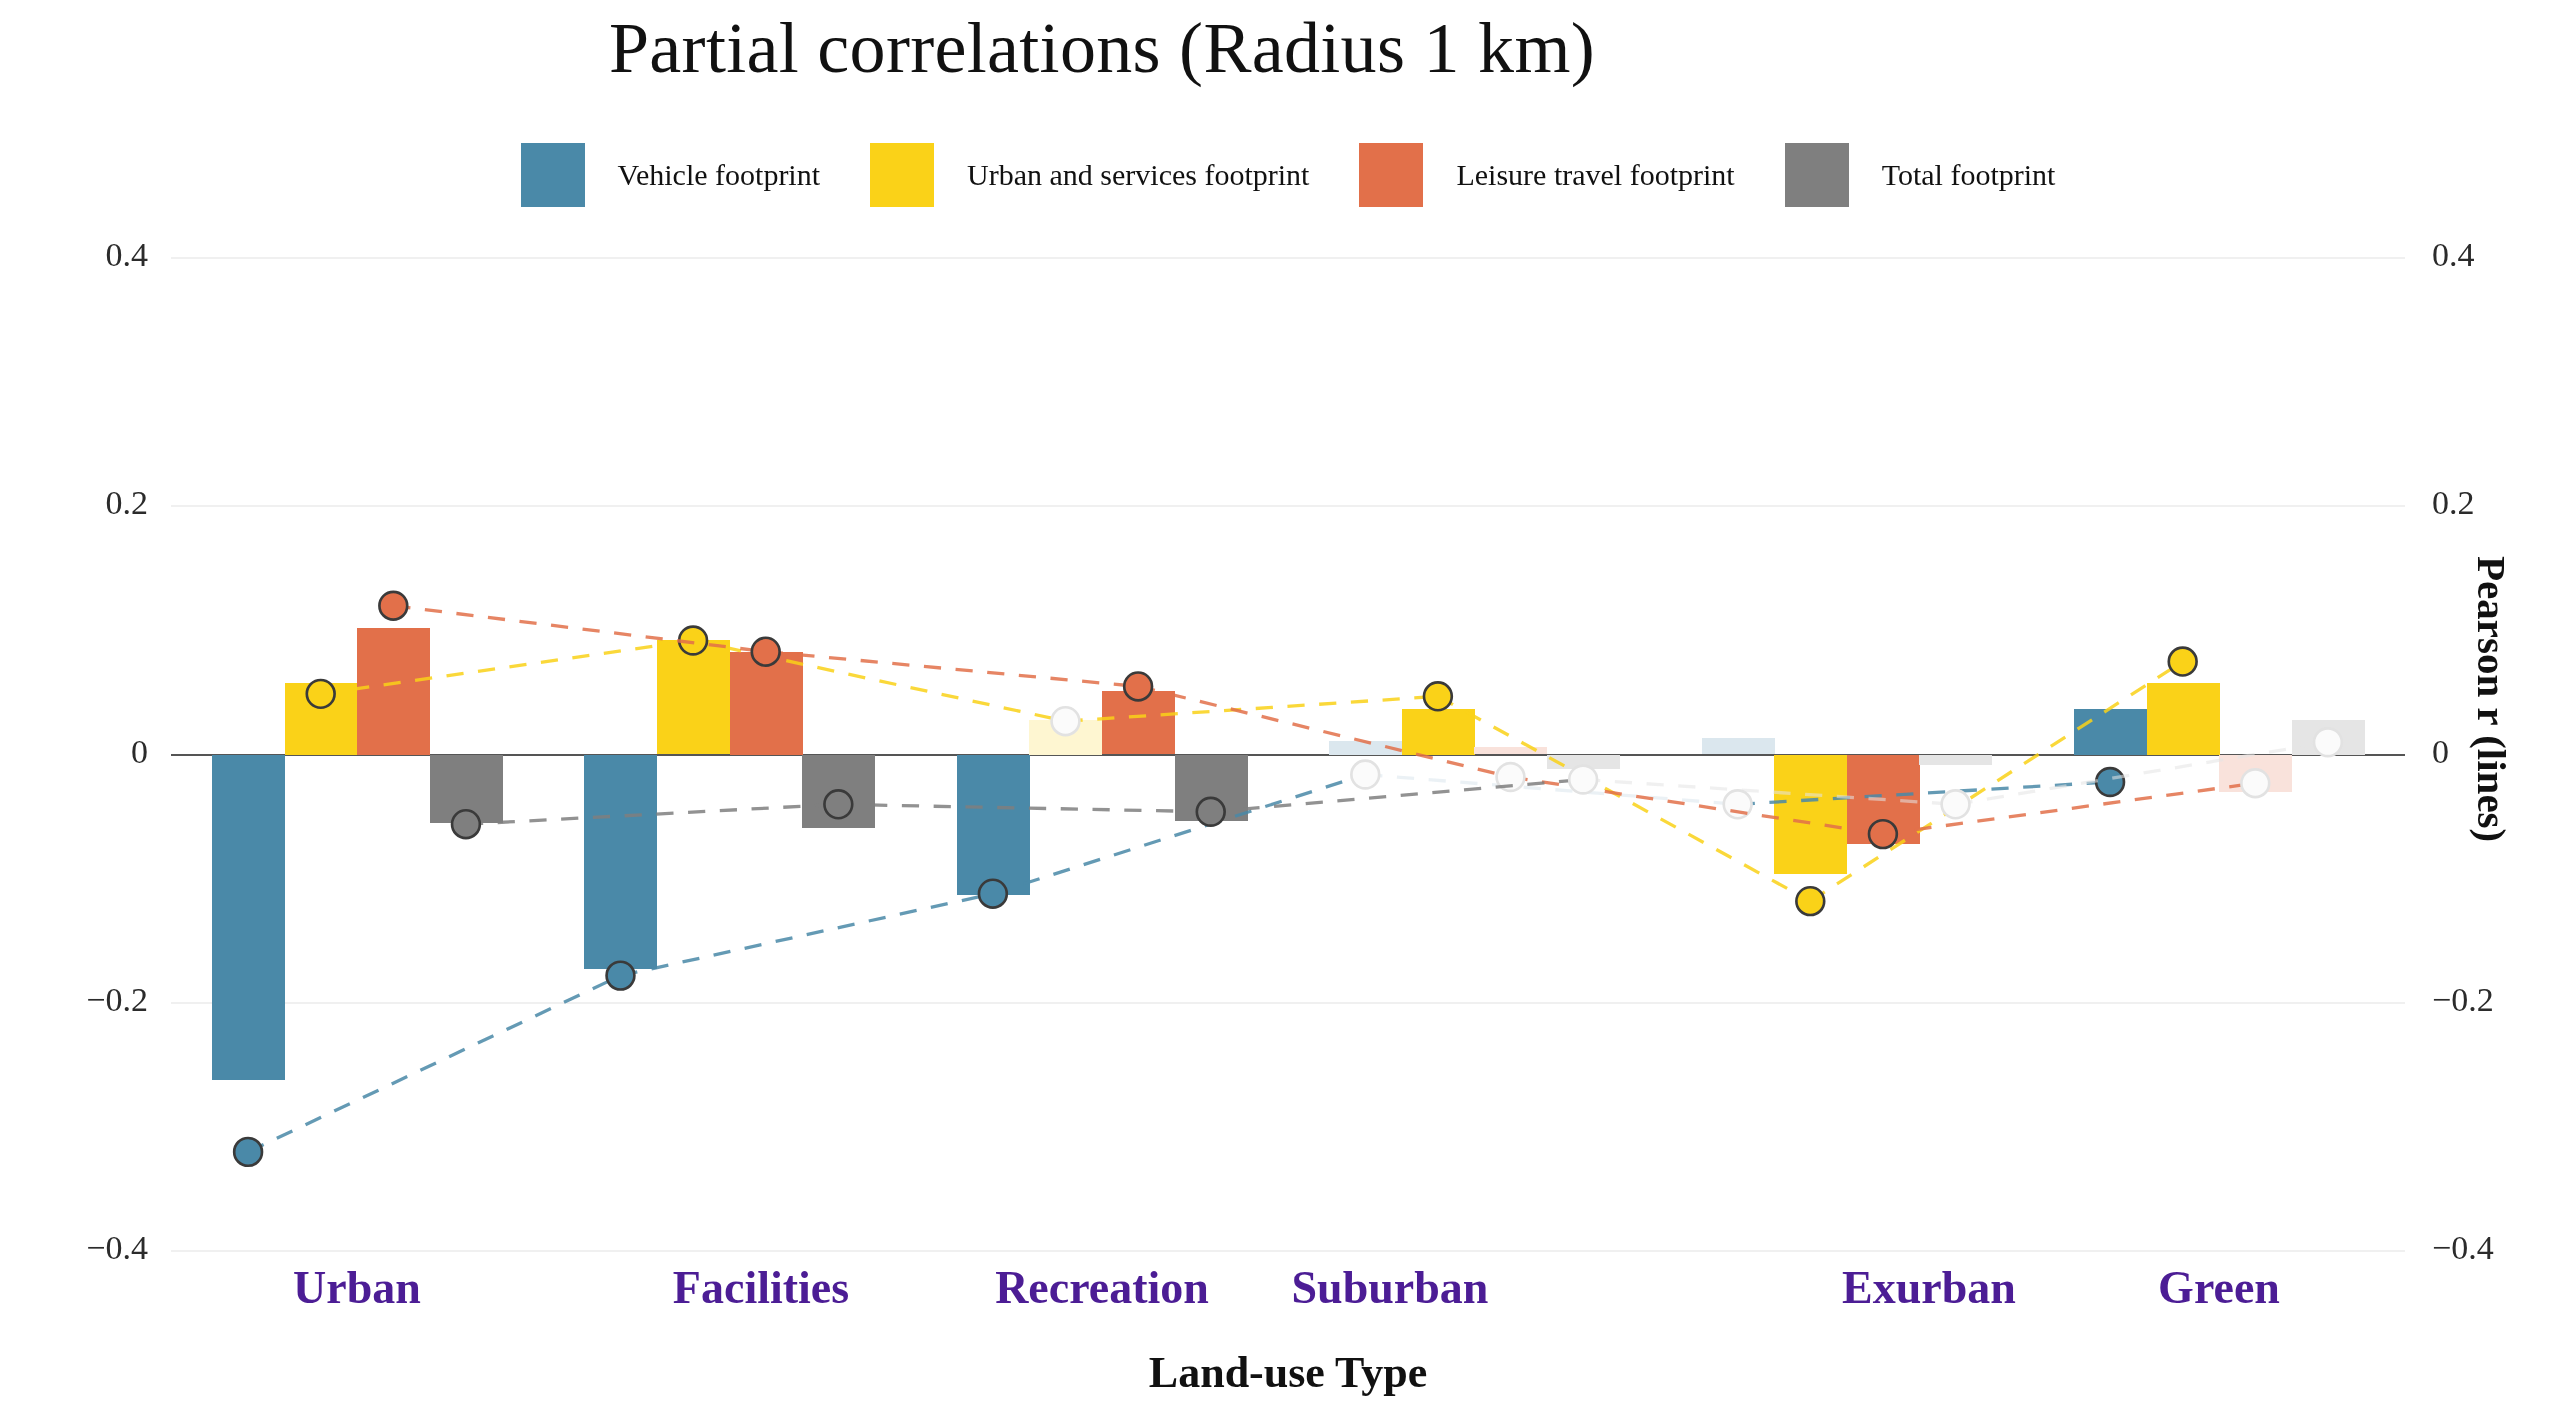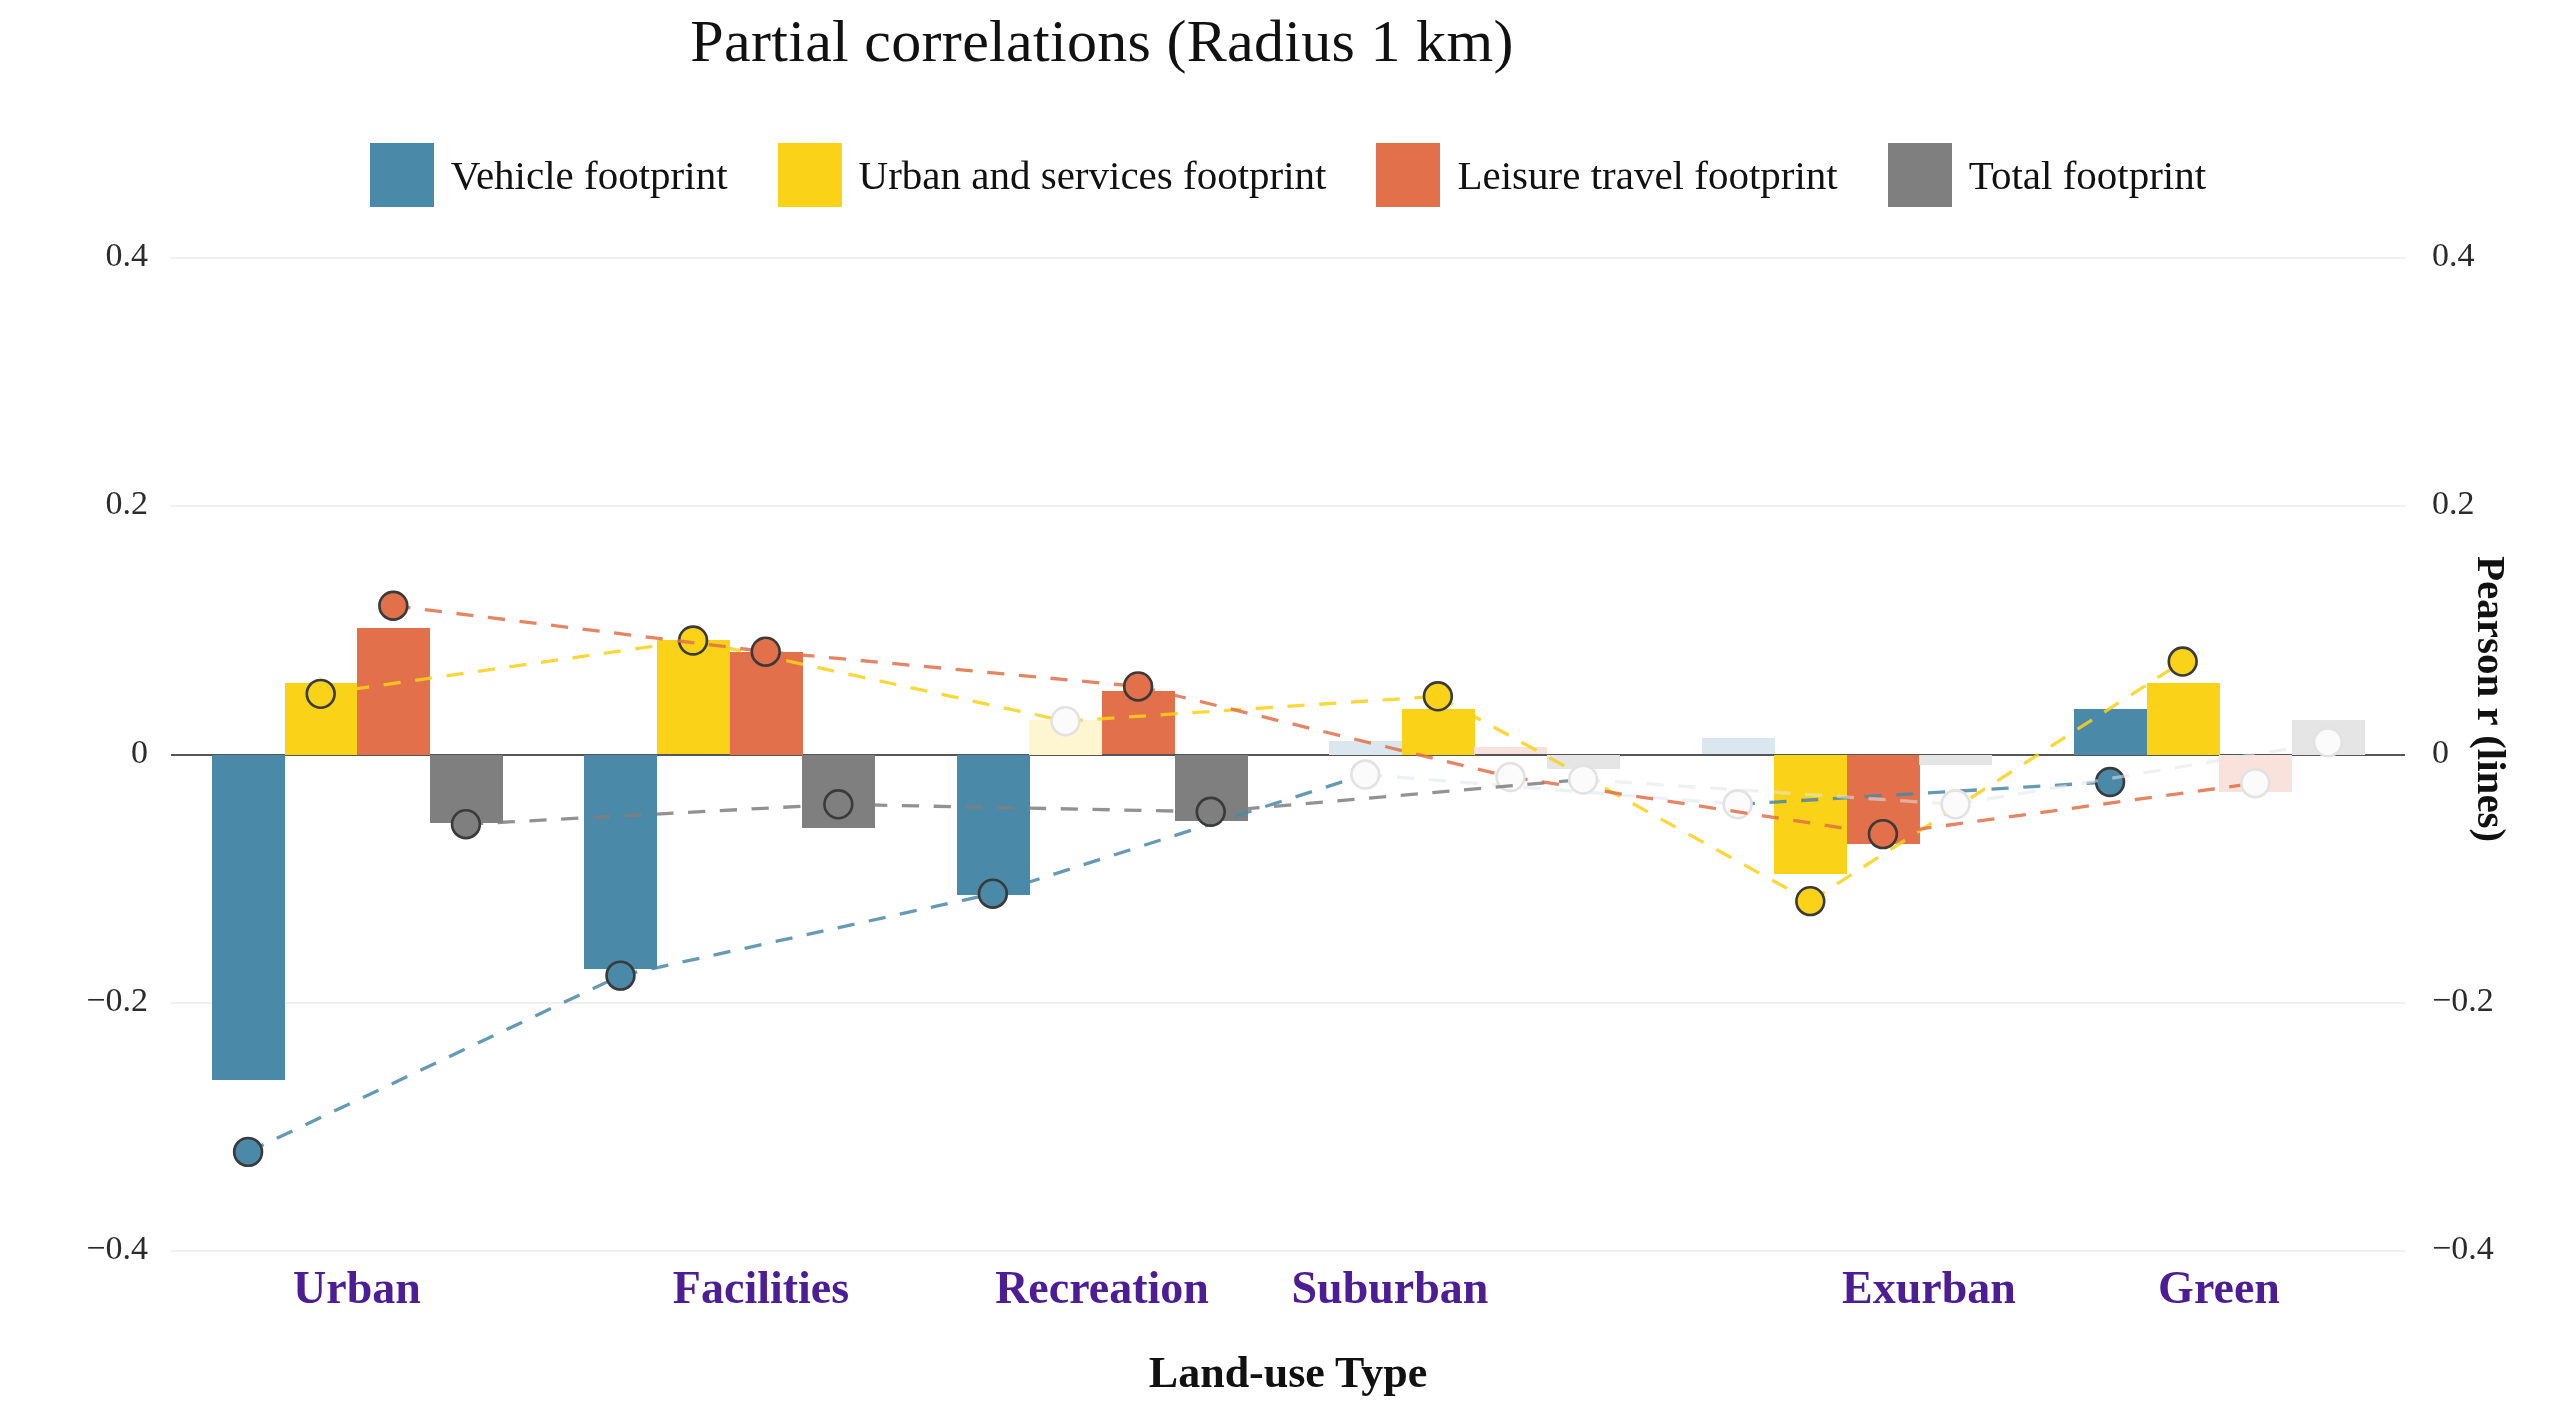--- a/index.html
+++ b/index.html
@@ -3,32 +3,32 @@
 <meta charset="utf-8">
 <style>
   html,body{margin:0;padding:0;background:#ffffff;}
   body{width:2576px;height:1418px;font-family:"Liberation Serif",serif;color:#000;overflow:hidden;}
 
   #page{position:relative;width:2576px;height:1418px;background:#fff;}
 
   
   #title{
     position:absolute;left:0;top:6.6px;width:2204px;text-align:center;
-    font-family:"Liberation Serif",serif;font-size:60px;font-weight:400;
+    font-family:"Liberation Serif",serif;font-size:72px;font-weight:400;
     letter-spacing:0.3px;color:#111;
   }
 
   
   #legend{
     position:absolute;left:0;top:143px;width:2576px;
     display:flex;justify-content:center;align-items:center;gap:0px;
   }
   .legend-item{display:flex;align-items:center;margin:0 25px;}
   .legend-swatch{width:64px;height:64px;margin-right:17px;display:block;}
-  .legend-label{font-family:"Liberation Serif",serif;font-size:41px;color:#111;white-space:nowrap;}
+  .legend-label{font-family:"Liberation Serif",serif;font-size:30px;color:#111;white-space:nowrap;margin-left:16px;}
 
   
   #plot{
     position:absolute;left:171px;top:258px;width:2234px;height:828px;
   }
   .gridline{position:absolute;left:0;width:100%;height:2px;background:#f0f0f0;}
   .zeroline{position:absolute;left:0;width:100%;height:2px;background:#555;}
 
   .ytick{
     position:absolute;font-family:"Liberation Serif",serif;font-size:34px;color:#2b2b2b;

